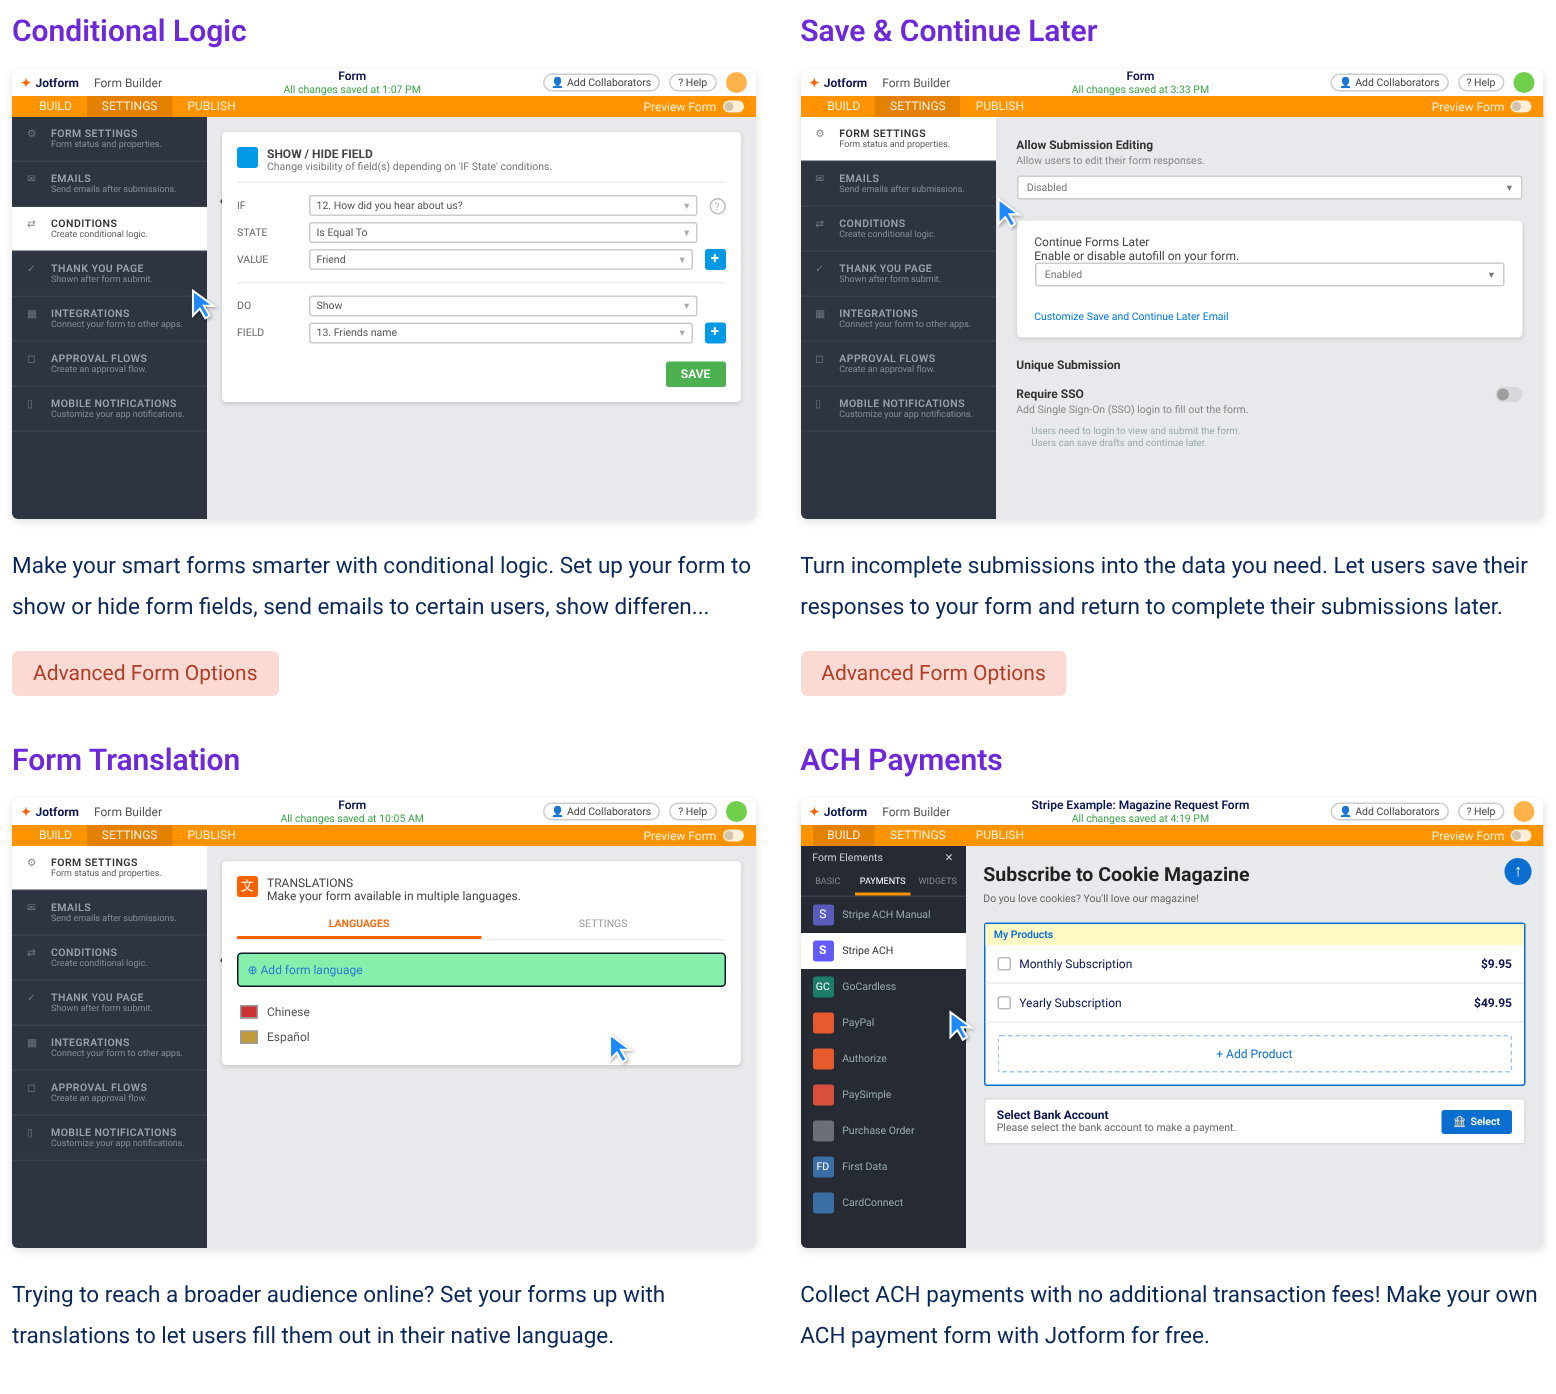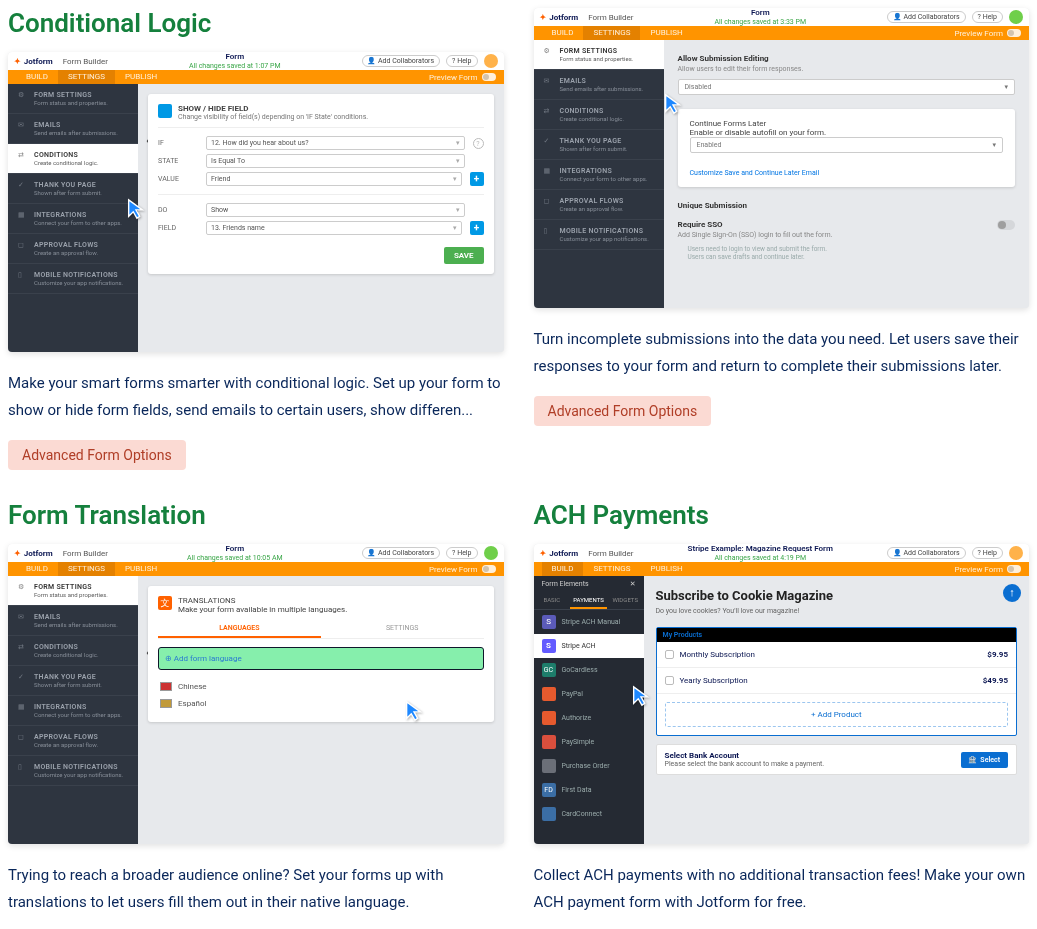--- a/index.html
+++ b/index.html
@@ -1,19 +1,19 @@
 <!DOCTYPE html>
 <html><head>
 <meta charset="utf-8">
 <style>
 *{box-sizing:border-box;margin:0;padding:0}
 body{font-family:-apple-system,BlinkMacSystemFont,"Segoe UI",Roboto,Arial,sans-serif;background:#fff;padding:8px;color:#0a1551}
 .grid{display:grid;grid-template-columns:1fr 1fr;gap:30px 30px;max-width:1021px}
 .card{}
-.card h2{font-size:26px;font-weight:600;color:#15803d;margin-bottom:14px}
+.card h2{font-size:20px;font-weight:600;color:#6d28d9;margin-bottom:14px}
 .shot{width:100%;height:300px;border-radius:4px;overflow:hidden;background:#e7e9ec;box-shadow:0 2px 6px rgba(0,0,0,.12);position:relative}
 .desc{font-size:15px;line-height:1.8;color:#0a275a;margin:18px 0 16px}
 .tag{display:inline-block;background:#fbdad3;color:#b03e27;font-size:14px;padding:7px 14px;border-radius:4px}
 
 .bar{height:18px;background:#fff;display:flex;align-items:center;font-size:8px;color:#555;padding:0 6px;gap:10px}
 .logo{color:#444;font-weight:700;display:flex;align-items:center;gap:3px}
 .logo .m{color:#0a1551}
 .bar .title{flex:1;text-align:center}
 .bar .title .t{color:#0a1551;font-weight:600}
 .bar .title .s{color:#3aa648;font-size:7px}
@@ -73,21 +73,21 @@
 .side4 .tabs{display:flex;font-size:6px;color:#888;border-bottom:1px solid #3a414c}
 .side4 .tabs .t{flex:1;text-align:center;padding:4px 0}
 .side4 .tabs .t.active{color:#fff;border-bottom:2px solid #ff9400}
 .side4 .pi{display:flex;align-items:center;gap:6px;padding:5px 8px;color:#9aa}
 .side4 .pi .sq{width:14px;height:14px;border-radius:2px;flex:0 0 14px}
 .side4 .pi.active{background:#fff;color:#333}
 .main4{flex:1;padding:12px;background:#e7e9ec;font-size:8px;position:relative}
 .main4 h3{font-size:13px;font-weight:700;color:#222;margin-bottom:4px}
 .main4 .sub{font-size:7px;color:#666;margin-bottom:12px}
 .prodbox{background:#fff;border:1px solid #0a6ed1;border-radius:2px}
-.prodbox .ph{background:#000000;color:#0a6ed1;font-size:7px;font-weight:600;padding:3px 6px}
+.prodbox .ph{background:#fef9c3;color:#0a6ed1;font-size:7px;font-weight:600;padding:3px 6px}
 .prow{display:flex;justify-content:space-between;align-items:center;padding:8px;border-bottom:1px solid #eee;font-size:8px}
 .prow .cb{width:9px;height:9px;border:1px solid #bbb;border-radius:2px;margin-right:6px}
 .addprod{text-align:center;color:#0a6ed1;font-size:8px;padding:7px;border:1px dashed #9cc6ef;margin:8px;border-radius:2px}
 .tot{display:flex;justify-content:flex-end;gap:14px;padding:8px 10px;font-size:8px;color:#333}
 .bank{background:#fff;border:1px solid #ddd;border-radius:2px;margin-top:8px;padding:6px 8px}
 .bank .bt{font-weight:700;font-size:8px}
 .bank .bs{font-size:7px;color:#666}
 .selbtn{background:#0a6ed1;color:#fff;font-size:7px;font-weight:600;padding:4px 8px;border-radius:2px;display:flex;align-items:center;gap:3px}
 .fab{position:absolute;top:8px;right:8px;width:18px;height:18px;border-radius:50%;background:#0a6ed1;color:#fff;text-align:center;line-height:18px;font-size:11px}
 .caret{position:absolute;color:#4a4a4a;font-size:14px}
@@ -236,20 +236,21 @@
     </div>
     <div class="cursor" style="top:145px;left:117px"><svg viewBox="0 0 24 24" width="22" height="24">
             <path d="M4 2 L4 20 L9 15 L13 22 L16 20 L12 13 L19 13 Z" fill="#1e88ff" stroke="#fff" stroke-width="1.5"></path>
           </svg></div>
   </div>
   <p class="desc">Make your smart forms smarter with conditional logic. Set up your form to show or hide form fields, send emails to certain users, show differen...</p>
   <span class="tag">Advanced Form Options</span>
 </div>
 
 <div class="card">
+  <h2>Save &amp; Continue Later</h2>
   <div class="shot">
     <div class="bar">
       <span class="logo">
             <span style="color:#ff6100">✦</span>
             <span class="m">Jotform</span>
           </span>
       <span>Form Builder</span>
       <span class="title"><span class="t">Form</span><br><span class="s">All changes saved at 3:33 PM</span></span>
       <span class="right">
         <span class="pill">👤 <span>Add Collaborators</span></span>

